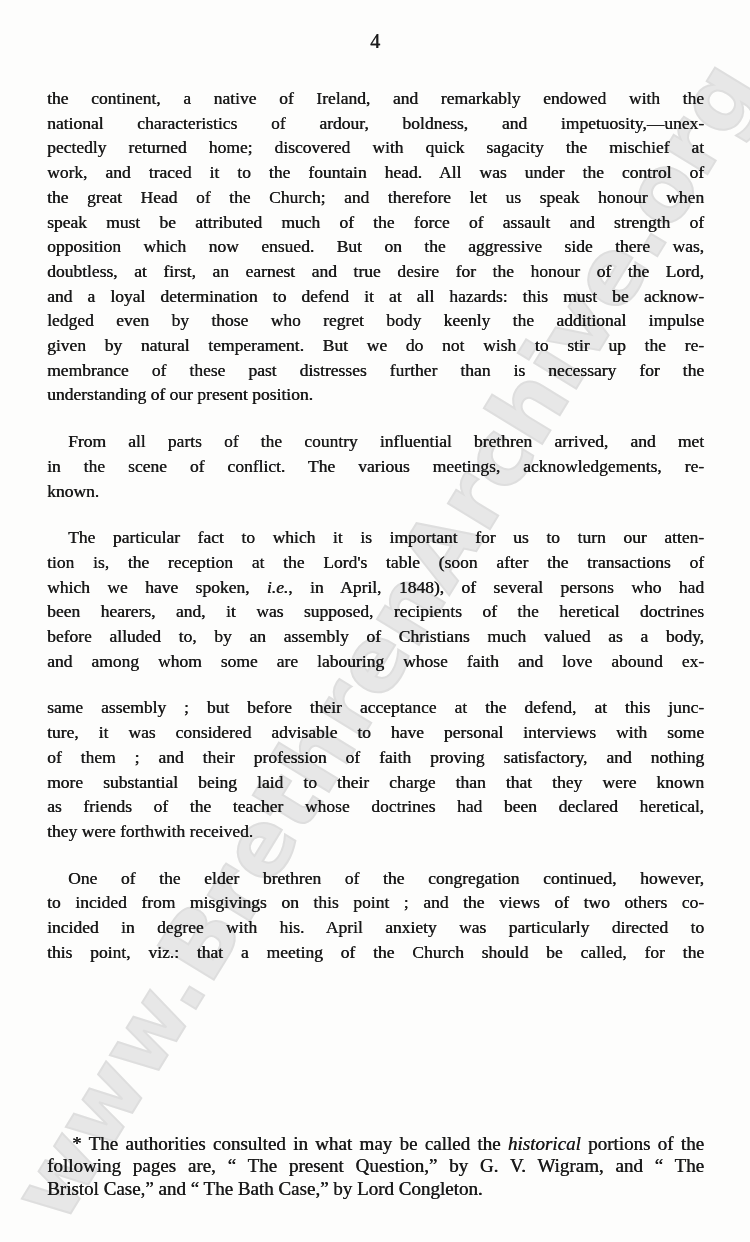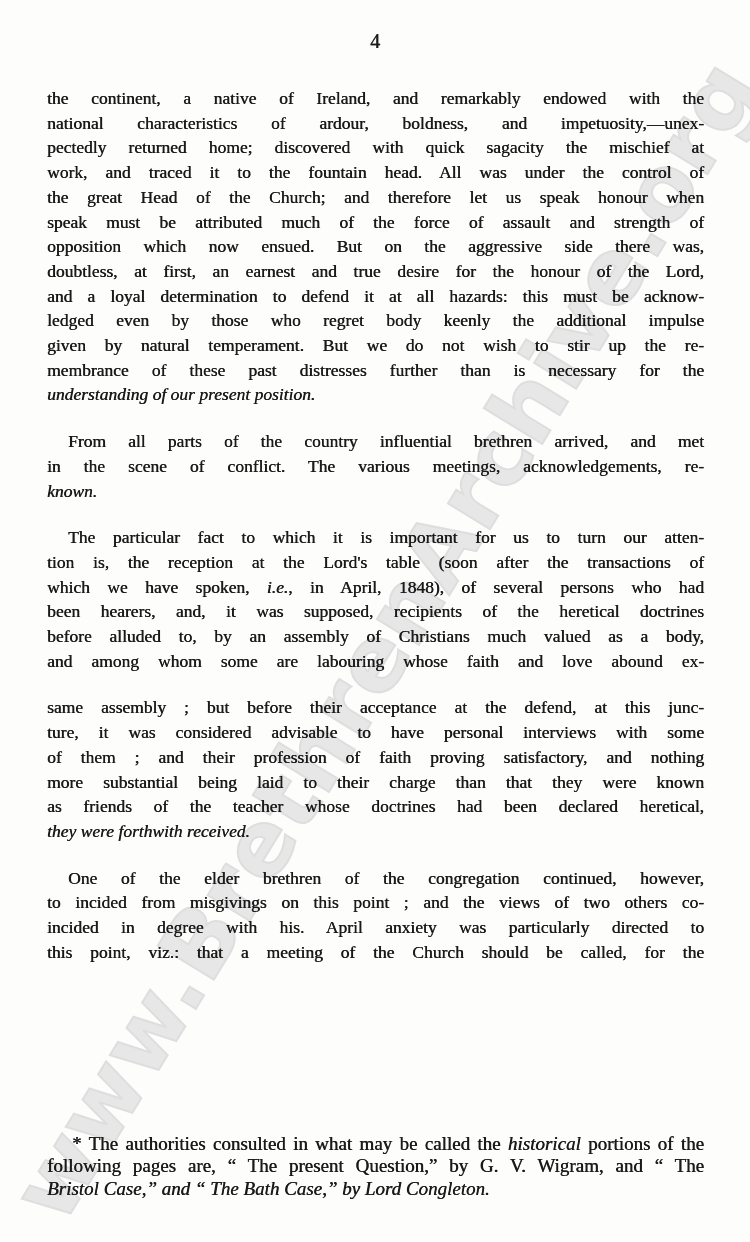--- a/index.html
+++ b/index.html
@@ -51,21 +51,21 @@
     font-size: 17.5px;
     line-height: 24.7px;
     text-shadow: 0.4px 0 currentColor;
   }
   .paragraph { margin-top: 22px; }
   .paragraph:first-child { margin-top: 0; }
   .line {
     text-align: justify;
     text-align-last: justify;
   }
-  .line-last { text-align-last: left; font-style: italic; }
+  .line-last { text-align-last: left; }
   .line-indent { text-indent: 21px; }
   .footnote {
     position: absolute;
     left: 47px;
     top: 1133px;
     width: 657px;
     z-index: 1;
     font-size: 19px;
     line-height: 22.4px;
     text-shadow: 0.4px 0 currentColor;

